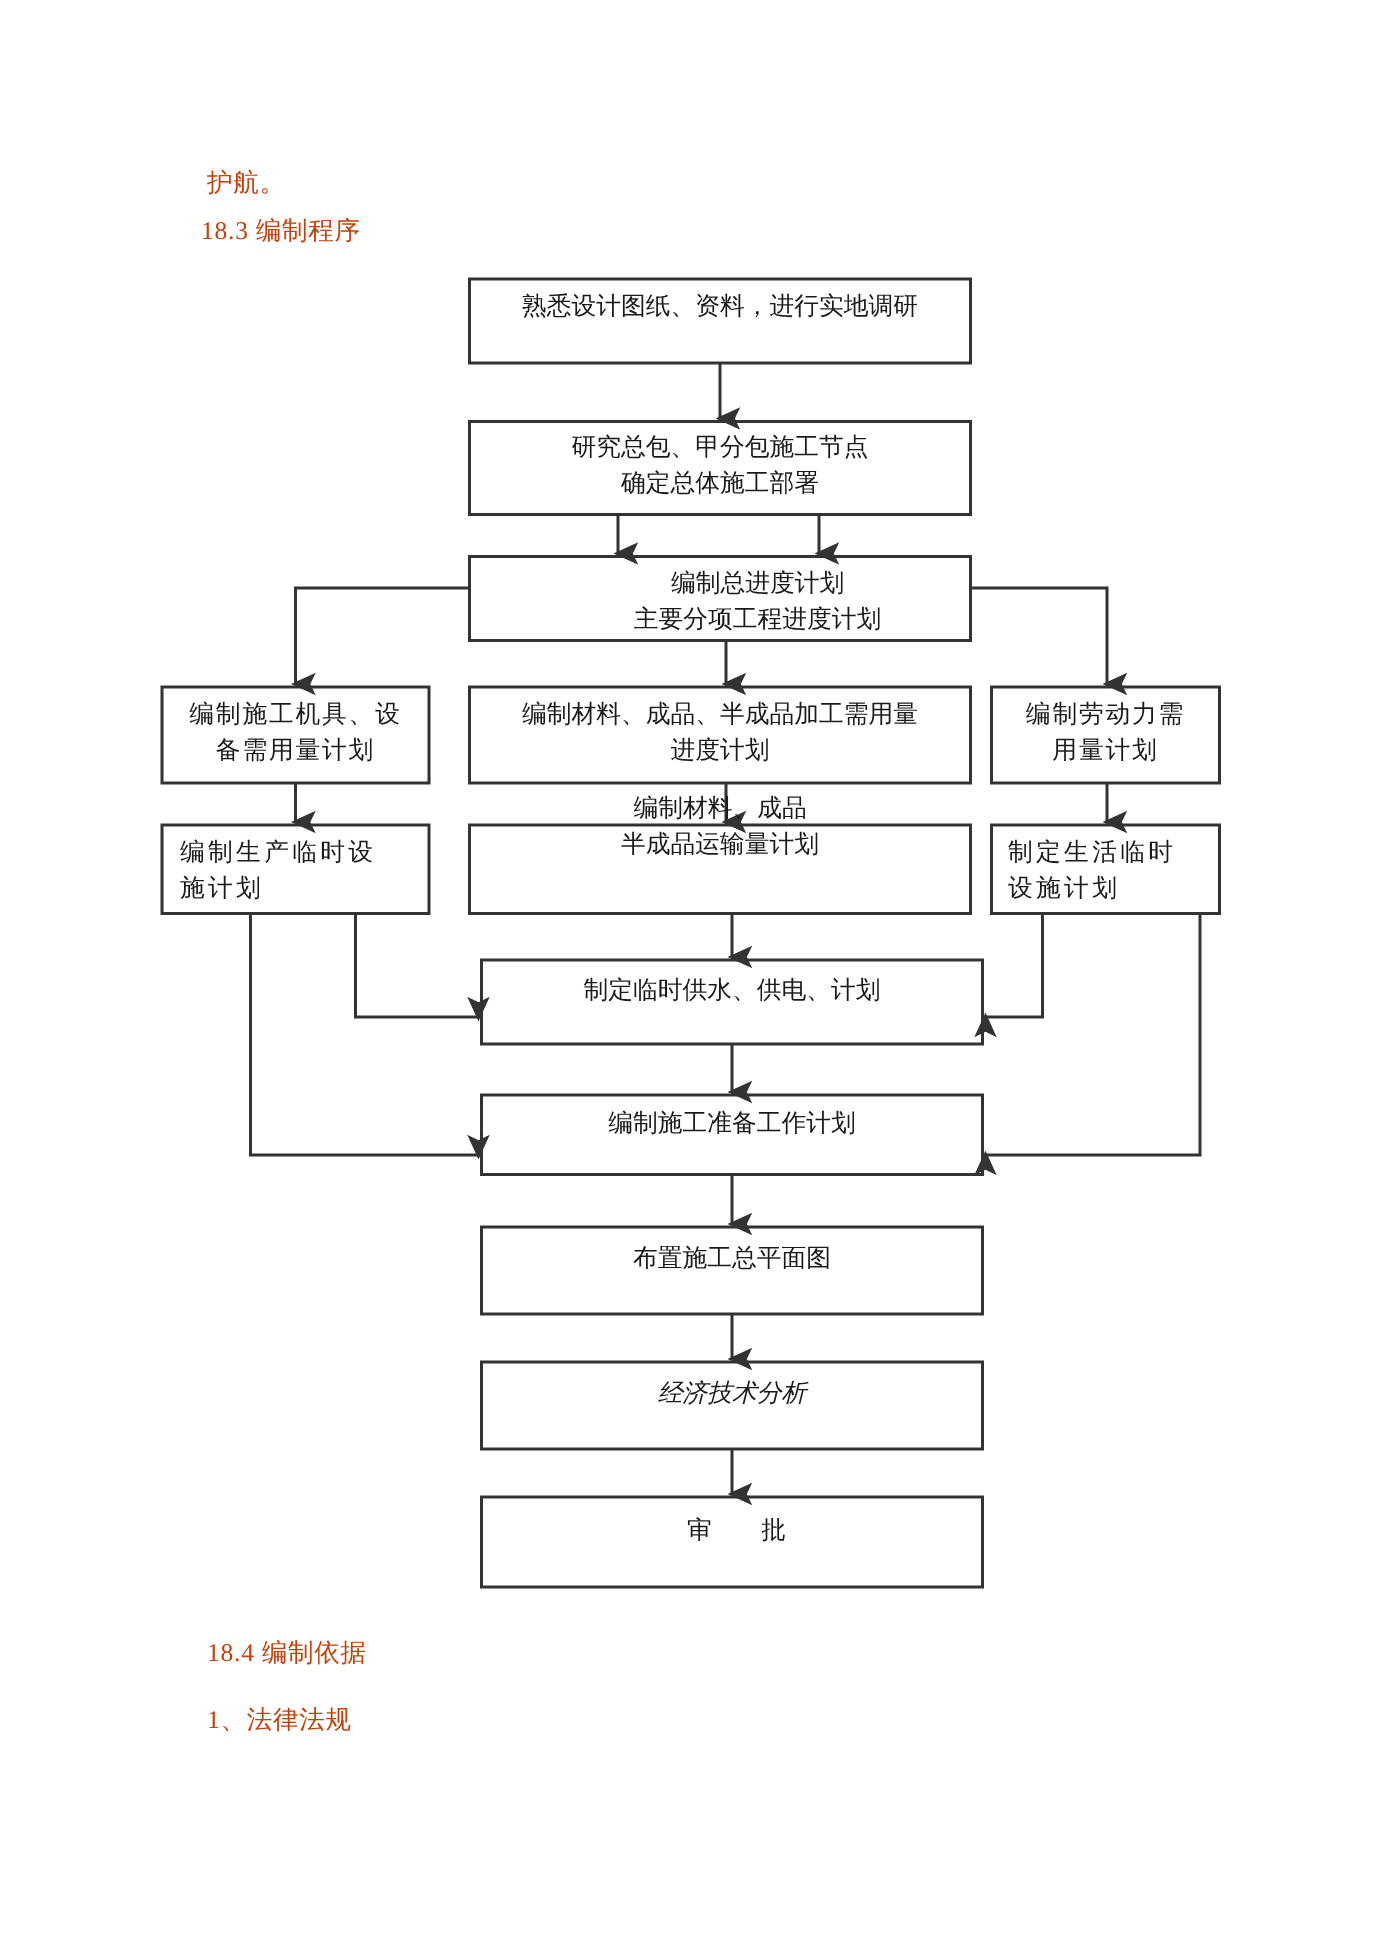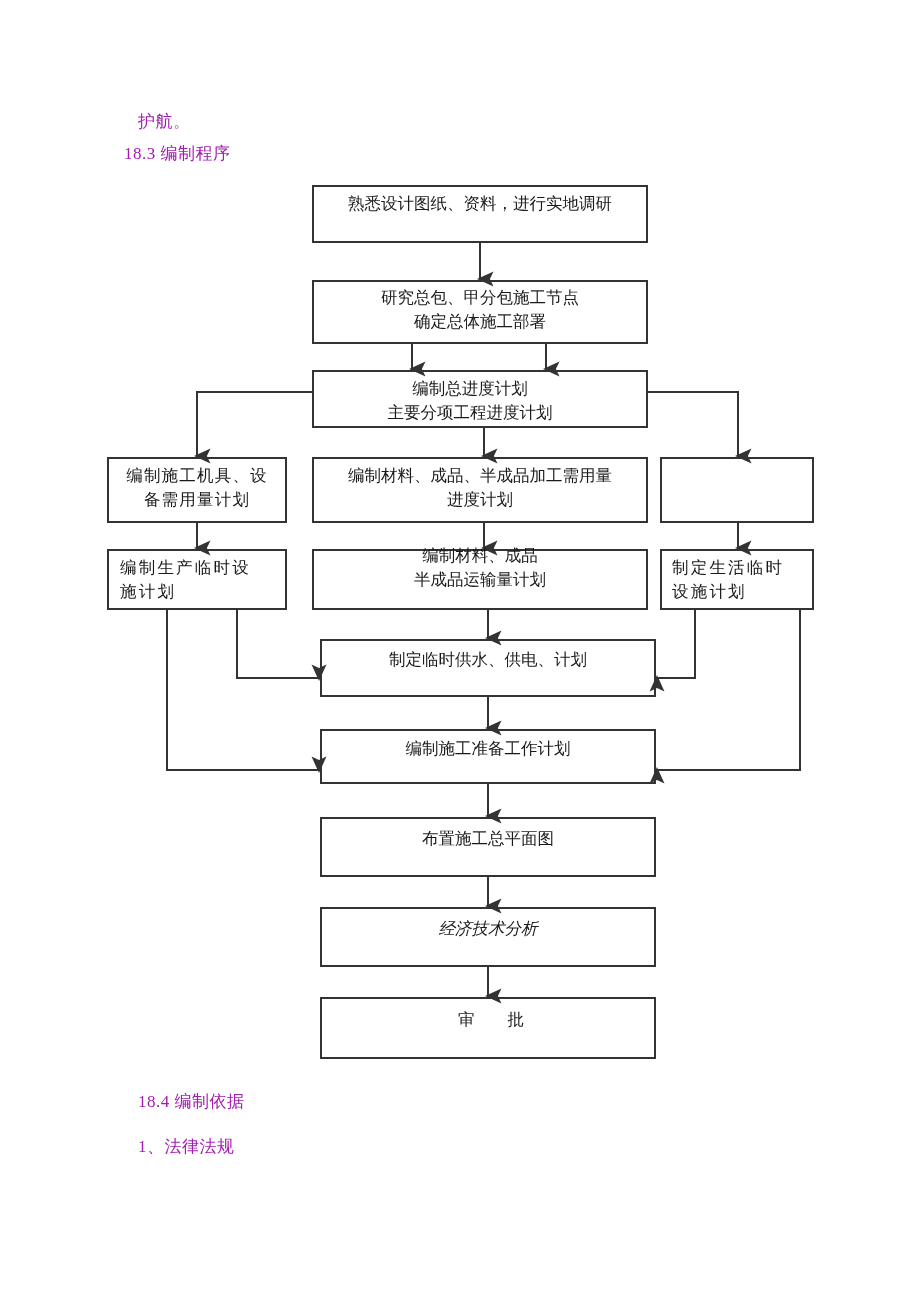--- a/index.html
+++ b/index.html
@@ -19,25 +19,25 @@
     position: absolute;
     inset: 0;
     width: 920px;
     height: 1301px;
   }
   .para {
     position: absolute;
     font-size: 17px;
     line-height: 1.4;
     white-space: pre;
-    color: #a21caf;
+    color: #c2410c;
     letter-spacing: 0.5px;
   }
   #para-huhang  { left: 138px; top: 110px; }
-  #para-183     { left: 124px; top: 142px; }
+  #para-183     { left: 134px; top: 142px; }
   #para-184     { left: 138px; top: 1090px; }
   #para-1law    { left: 138px; top: 1135px; }
 
   .flow {
     position: absolute;
     left: 0;
     top: 0;
     width: 920px;
     height: 1301px;
   }
@@ -139,34 +139,36 @@
       <line class="conn" x1="488" y1="876" x2="488" y2="906" marker-end="url(#arrowDown)"></line>
 
       <line class="conn" x1="488" y1="966" x2="488" y2="996" marker-end="url(#arrowDown)"></line>
     </svg>
 
     <div class="node-label" style="left:313px; top:192px; width:334px;">熟悉设计图纸、资料，进行实地调研</div>
 
     <div class="node-label" style="left:313px; top:286px; width:334px;">研究总包、甲分包施工节点
 确定总体施工部署</div>
 
-    <div class="node-label" style="left:303px; top:377px; width:334px;">编制总进度计划
+    <div class="node-label" style="left:315px; top:377px; width:334px;padding-left:23px;">编制总进度计划
 主要分项工程进度计划</div>
 
     <div class="node-label sp2" style="left:112px; top:464px; width:170px;">编制施工机具、设
 备需用量计划</div>
 
     <div class="node-label" style="left:316px; top:464px; width:328px;">编制材料、成品、半成品加工需用量
 进度计划</div>
 
+    <div class="node-label sp2" style="left:664px; top:464px; width:146px;">编制劳动力需
+用量计划</div>
 
     <div class="node-label align-left sp1" style="left:120px; top:556px; width:166px;">编制生产临时设
 施计划</div>
 
-    <div class="node-label" style="left:316px; top:544px; width:328px;font-family:Liberation Serif, serif;">编制材料、成品
+    <div class="node-label" style="left:316px; top:527px; width:328px;font-family:Liberation Serif, serif;">编制材料、成品
 半成品运输量计划</div>
 
     <div class="node-label align-left sp1" style="left:672px; top:556px; width:140px;">制定生活临时
 设施计划</div>
 
     <div class="node-label" style="left:321px; top:737px; width:334px;">编制施工准备工作计划</div>
 
     <div class="node-label" style="left:321px; top:648px; width:334px;">制定临时供水、供电、计划</div>
 
     <div class="node-label" style="left:321px; top:827px; width:334px;">布置施工总平面图</div>

